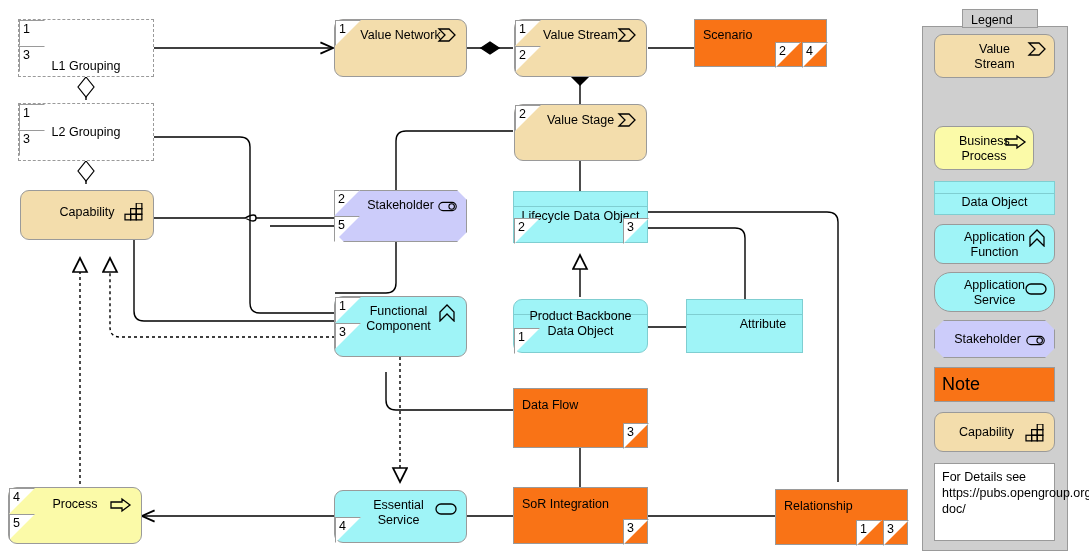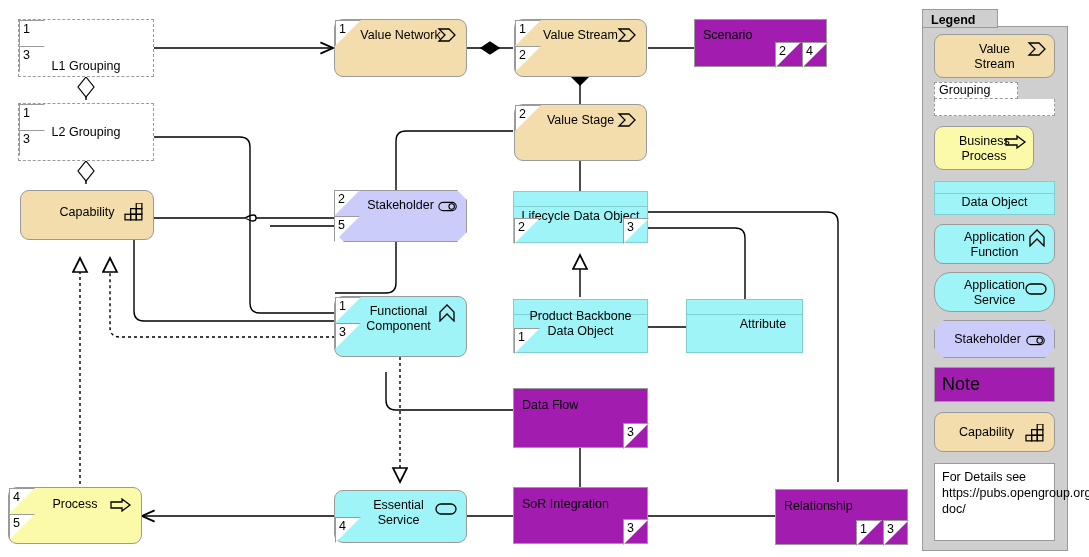--- a/index.html
+++ b/index.html
@@ -10,21 +10,21 @@
   .node{position:absolute;box-sizing:border-box;}
   .nlabel{position:absolute;left:0;right:0;text-align:center;font-size:12.5px;color:#000;line-height:15px;}
   .tab-wrap{position:absolute;width:26px;height:26px;}
   .tabA{position:absolute;inset:0;background:#fff;border:1px solid #9a9a9a;box-sizing:border-box;
         clip-path:polygon(0 0, 100% 0, 0 100%);}
   .tabT{position:absolute;left:4px;top:2px;font-size:12.5px;color:#000;}
 
   
   .rounded{border-radius:9px;border:1px solid #9a9a9a;}
   .grouping{border:1.4px dashed #9a9a9a;background:#fff;}
-  .note{background:#a21caf;border:1px solid #9a9a9a;}
+  .note{background:#f97316;border:1px solid #9a9a9a;}
   .dataobj{background:#9ff4f7;border:1px solid #7fced1;}
   .dataobj .bar{position:absolute;left:0;right:0;top:14px;height:1px;background:#7fced1;}
 
   .ico{position:absolute;width:22px;height:18px;}
   .legend-panel{position:absolute;background:#cfcfcf;border:1px solid #9a9a9a;box-sizing:border-box;}
   .legend-tabhdr{position:absolute;background:#cfcfcf;border:1px solid #9a9a9a;box-sizing:border-box;
                  font-size:12.5px;padding:3px 8px;color:#000;}
   .leg-item{position:absolute;box-sizing:border-box;font-size:12.5px;color:#000;text-align:center;}
   .leg-label{position:absolute;left:0;right:0;text-align:center;line-height:15px;}
   .urlnote{position:absolute;background:#fff;border:1px solid #9a9a9a;box-sizing:border-box;
@@ -228,21 +228,21 @@
     <div class="tab-wrap" style="left:0px;top:0px;">
       <div class="tabA"></div>
         <div class="tabT">1</div>
       </div>
     <div class="tab-wrap" style="left:0px;top:26px;">
       <div class="tabA"></div>
         <div class="tabT">3</div>
       </div>
   </div>
 
-  <div class="node dataobj" style="left:513px;top:299px;width:135px;height:54px;">
+  <div class="node dataobj" style="left:513px;top:299px;width:135px;height:54px;border-radius:9px;">
     <div class="bar"></div>
     <div class="nlabel" style="top:9px;padding:0 6px;">Product Backbone Data Object</div>
     <div class="tab-wrap" style="left:0px;top:28px;">
       <div class="tabA"></div>
         <div class="tabT">1</div>
       </div>
   </div>
 
   <div class="node dataobj" style="left:686px;top:299px;width:117px;height:54px;">
     <div class="bar"></div>
@@ -297,34 +297,29 @@
       <div class="tabA"></div>
         <div class="tabT">4</div>
       </div>
     <div class="tab-wrap" style="left:0px;top:26px;">
       <div class="tabA"></div>
         <div class="tabT">5</div>
       </div>
   </div>
 
   <div class="legend-panel" style="left:922px;top:26px;width:146px;height:525px;"></div>
-  <div class="legend-tabhdr" style="left:922px;top:9px;width:76px;height:19px;font-weight:bold;">Legend</div>
+  <div class="legend-tabhdr" style="left:962px;top:9px;width:76px;height:19px;">Legend</div>
 
   <div class="leg-item rounded" style="left:934px;top:34px;width:121px;height:44px;background:#f3ddac;">
     <div class="leg-label" style="top:7px;padding:0 24px;">Value Stream</div>
     <svg class="ico" style="right:6px;top:5px;" viewBox="0 0 22 16">
       <path d="M3,2 L13,2 L19,8 L13,14 L3,14 L9,8 Z" fill="none" stroke="#000" stroke-width="1.3"></path>
     </svg>
   </div>
 
-  <div class="leg-item" style="left:934px;top:82px;width:121px;height:34px;">
-    <div style="position:absolute;left:0;top:0;width:84px;height:17px;background:#fff;border:1px dashed #9a9a9a;box-sizing:border-box;"></div>
-    <div style="position:absolute;left:0;top:17px;width:121px;height:17px;background:#fff;border:1px dashed #9a9a9a;border-top:none;box-sizing:border-box;"></div>
-    <div style="position:absolute;left:5px;top:1px;font-size:12.5px;text-align:left;">Grouping</div>
-  </div>
 
   <div class="leg-item rounded" style="left:934px;top:126px;width:100px;height:44px;background:#fbfaa8;">
     <div class="leg-label" style="top:7px;padding:0 24px;">Business Process</div>
     <svg class="ico" style="right:6px;top:6px;" viewBox="0 0 22 14">
       <path d="M1,4 L12,4 L12,1 L20,7 L12,13 L12,10 L1,10 Z" fill="none" stroke="#000" stroke-width="1.3"></path>
     </svg>
   </div>
 
   <div class="leg-item rounded" style="left:934px;top:224px;width:121px;height:40px;background:#9ff4f7;">
     <div class="leg-label" style="top:5px;padding:0 24px;">Application Function</div>

